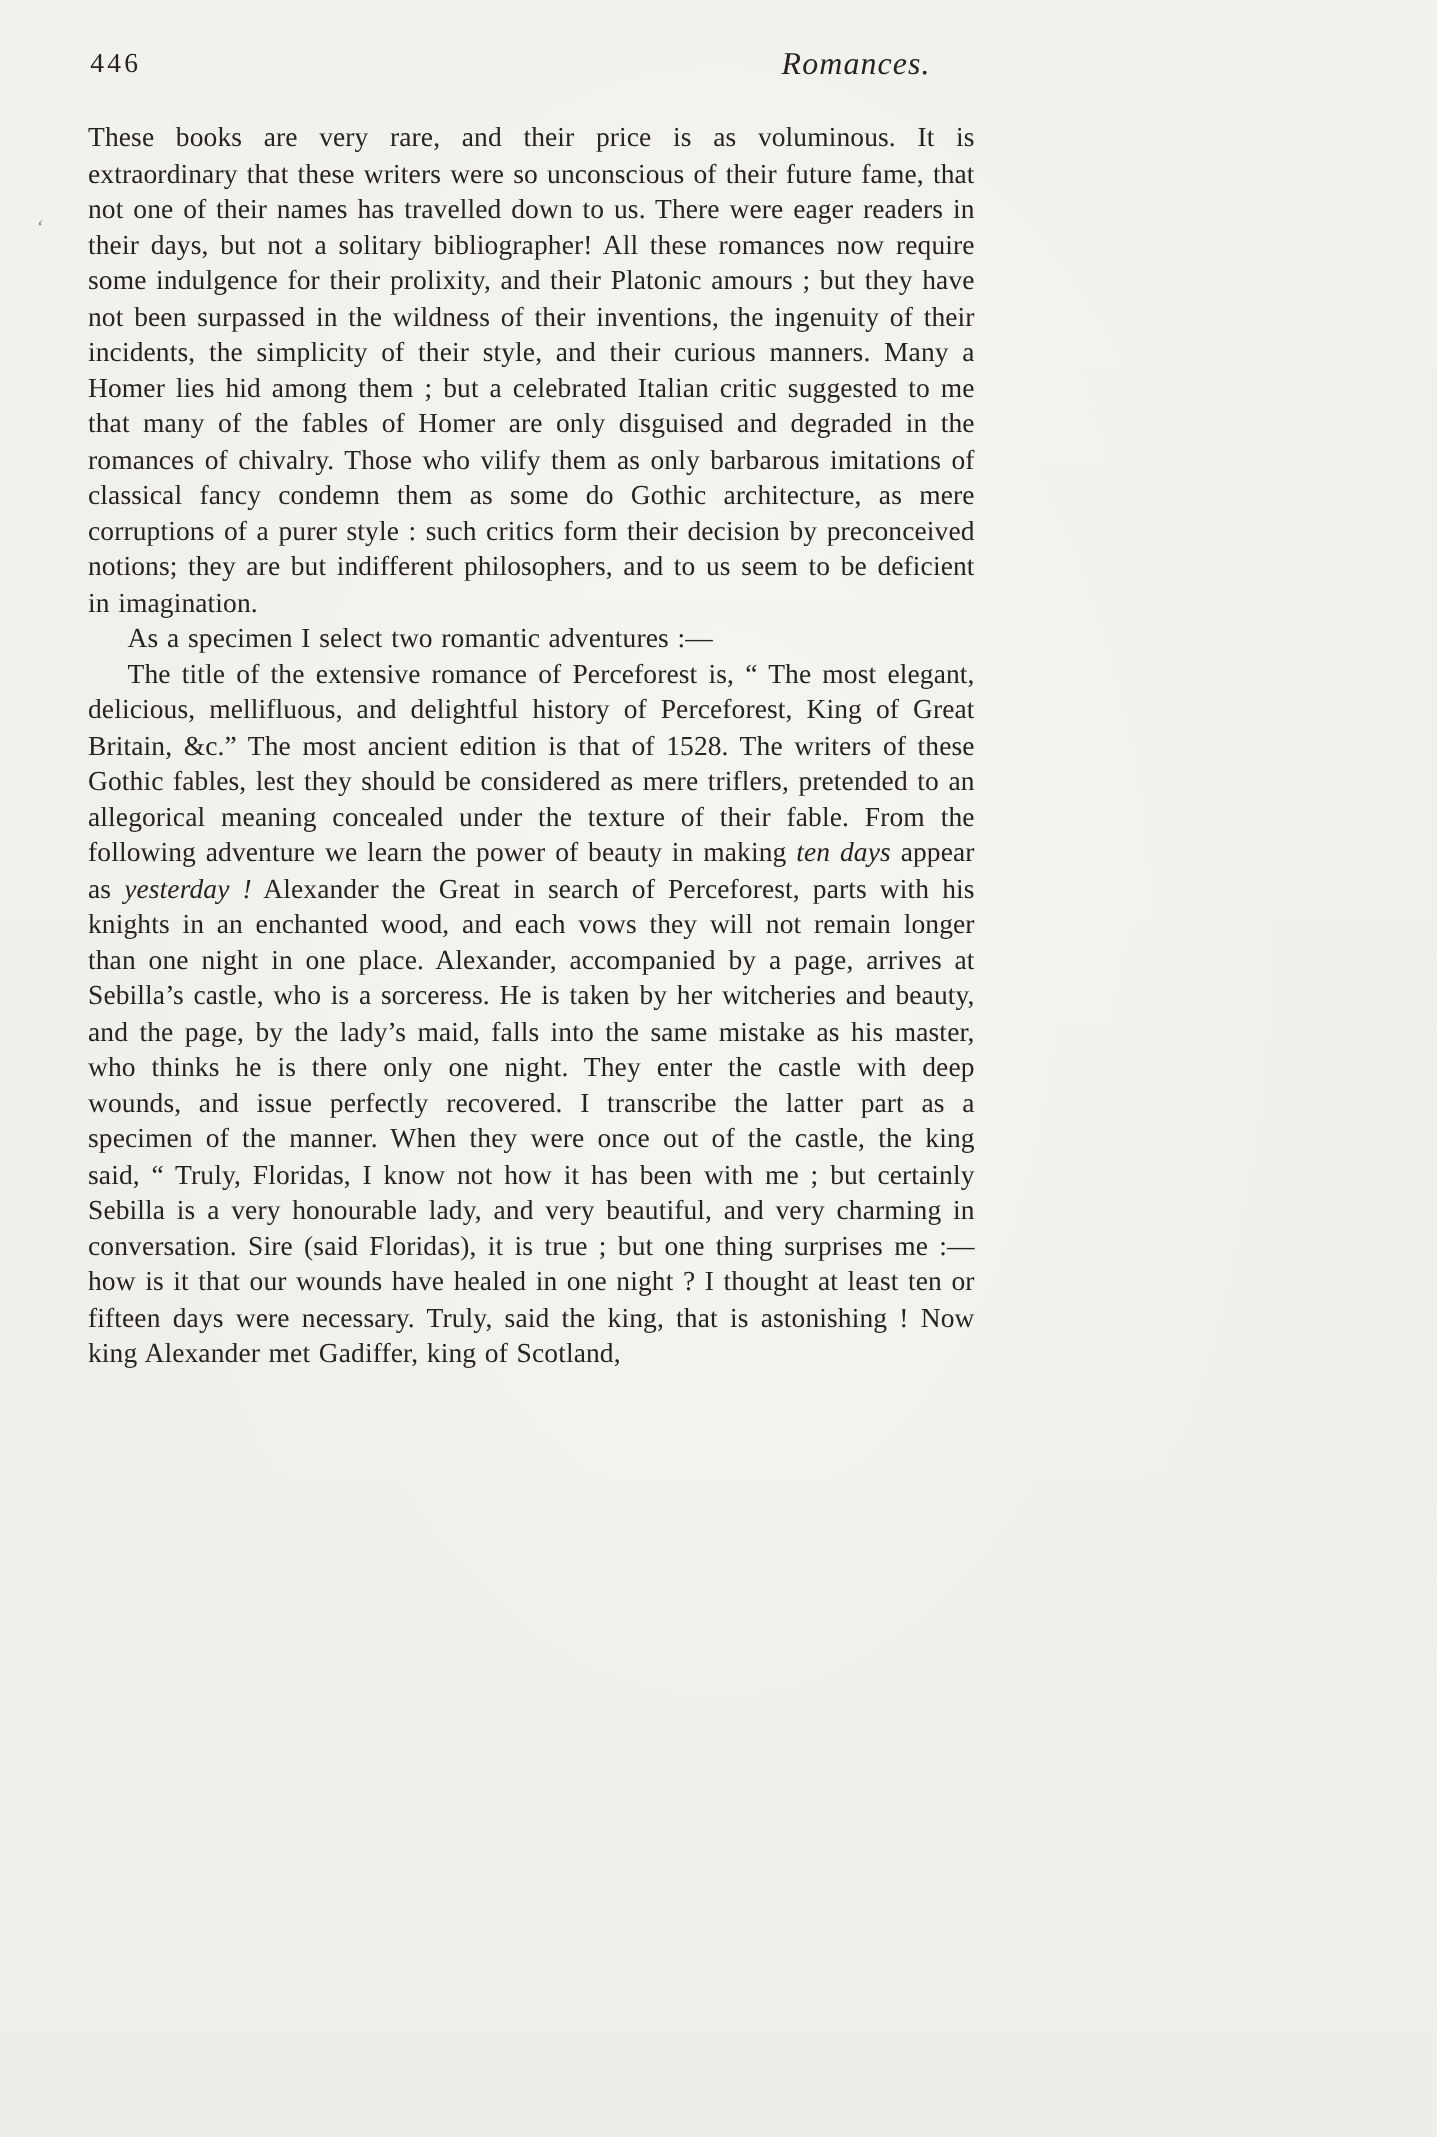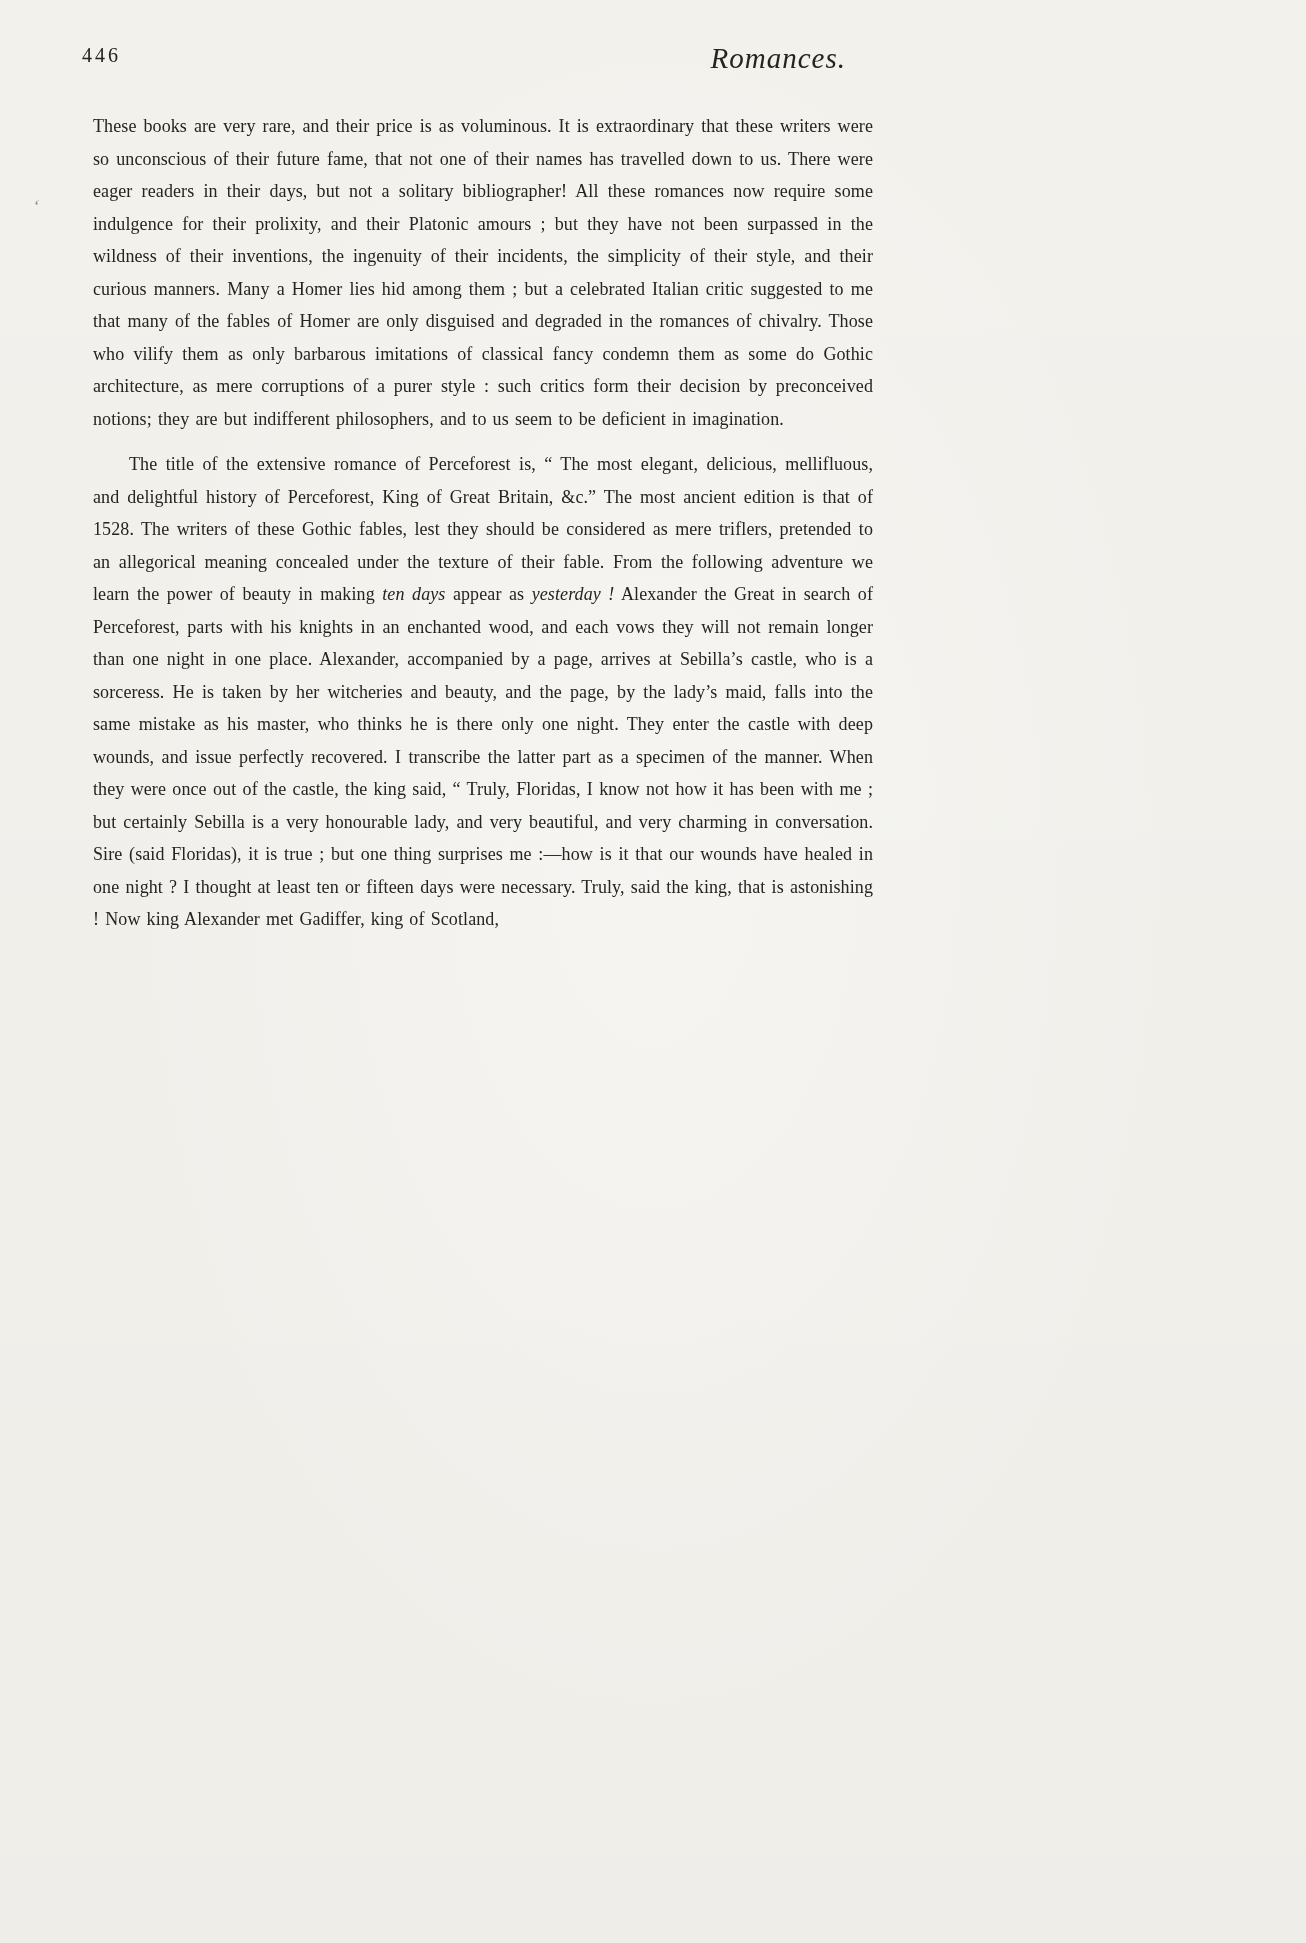--- a/index.html
+++ b/index.html
@@ -32,36 +32,36 @@
   }
   .page-header {
     position: relative;
     height: 42px;
     margin-bottom: 26px;
   }
   .page-number {
     position: absolute;
     left: 2px;
     top: 2px;
-    font-size: 20px;
+    font-size: 25px;
     letter-spacing: 3px;
   }
   .running-title {
     position: absolute;
     left: 0;
     right: 40px;
     top: 0;
     text-align: right;
     font-style: italic;
     font-size: 29px;
     letter-spacing: 1px;
   }
   .page-body p.para {
-    margin: 13px;
-    font-size: 18px;
+    margin: 0;
+    font-size: 25px;
     line-height: 32.5px;
     text-align: justify;
     letter-spacing: 0.1px;
     word-spacing: 1.5px;
   }
   .page-body p.para.indent {
     text-indent: 36px;
   }
   .page-body em {
   }
@@ -84,16 +84,17 @@
 <div class="page">
 
   <header class="page-header">
     <span class="page-number">446</span>
     <span class="running-title">Romances.</span>
   </header>
 
   <main class="page-body" id="page-body">
 
   <p class="para"><span>These books are very rare, and their price is as voluminous. It is extraordinary that these writers were so unconscious of their future fame, that not one of their names has travelled down to us. There were eager readers in their days, but not a solitary bibliographer! All these romances now require some indulgence for their prolixity, and their Platonic amours ; but they have not been surpassed in the wildness of their inventions, the ingenuity of their incidents, the simplicity of their style, and their curious manners. Many a Homer lies hid among them ; but a celebrated Italian critic suggested to me that many of the fables of Homer are only disguised and degraded in the romances of chivalry. Those who vilify them as only barbarous imitations of classical fancy condemn them as some do Gothic architecture, as mere corruptions of a purer style : such critics form their decision by preconceived notions; they are but indifferent philosophers, and to us seem to be deficient in imagination.</span></p>
+      <p class="para indent"><span>As a specimen I select two romantic adventures :—</span></p>
       <p class="para indent"><span>The title of the extensive romance of Perceforest is, “ The most elegant, delicious, mellifluous, and delightful history of Perceforest, King of Great Britain, &amp;c.” The most ancient edition is that of 1528. The writers of these Gothic fables, lest they should be considered as mere triflers, pretended to an allegorical meaning concealed under the texture of their fable. From the following adventure we learn the power of beauty in making </span><em>ten days</em><span> appear as </span><em>yesterday !</em><span> Alexander the Great in search of Perceforest, parts with his knights in an enchanted wood, and each vows they will not remain longer than one night in one place. Alexander, accompanied by a page, arrives at Sebilla’s castle, who is a sorceress. He is taken by her witcheries and beauty, and the page, by the lady’s maid, falls into the same mistake as his master, who thinks he is there only one night. They enter the castle with deep wounds, and issue perfectly recovered. I transcribe the latter part as a specimen of the manner. When they were once out of the castle, the king said, “ Truly, Floridas, I know not how it has been with me ; but certainly Sebilla is a very honourable lady, and very beautiful, and very charming in conversation. Sire (said Floridas), it is true ; but one thing surprises me :—how is it that our wounds have healed in one night ? I thought at least ten or fifteen days were necessary. Truly, said the king, that is astonishing ! Now king Alexander met Gadiffer, king of Scotland,</span></p>
     </main>
 
 </div>
 
 </body></html>

